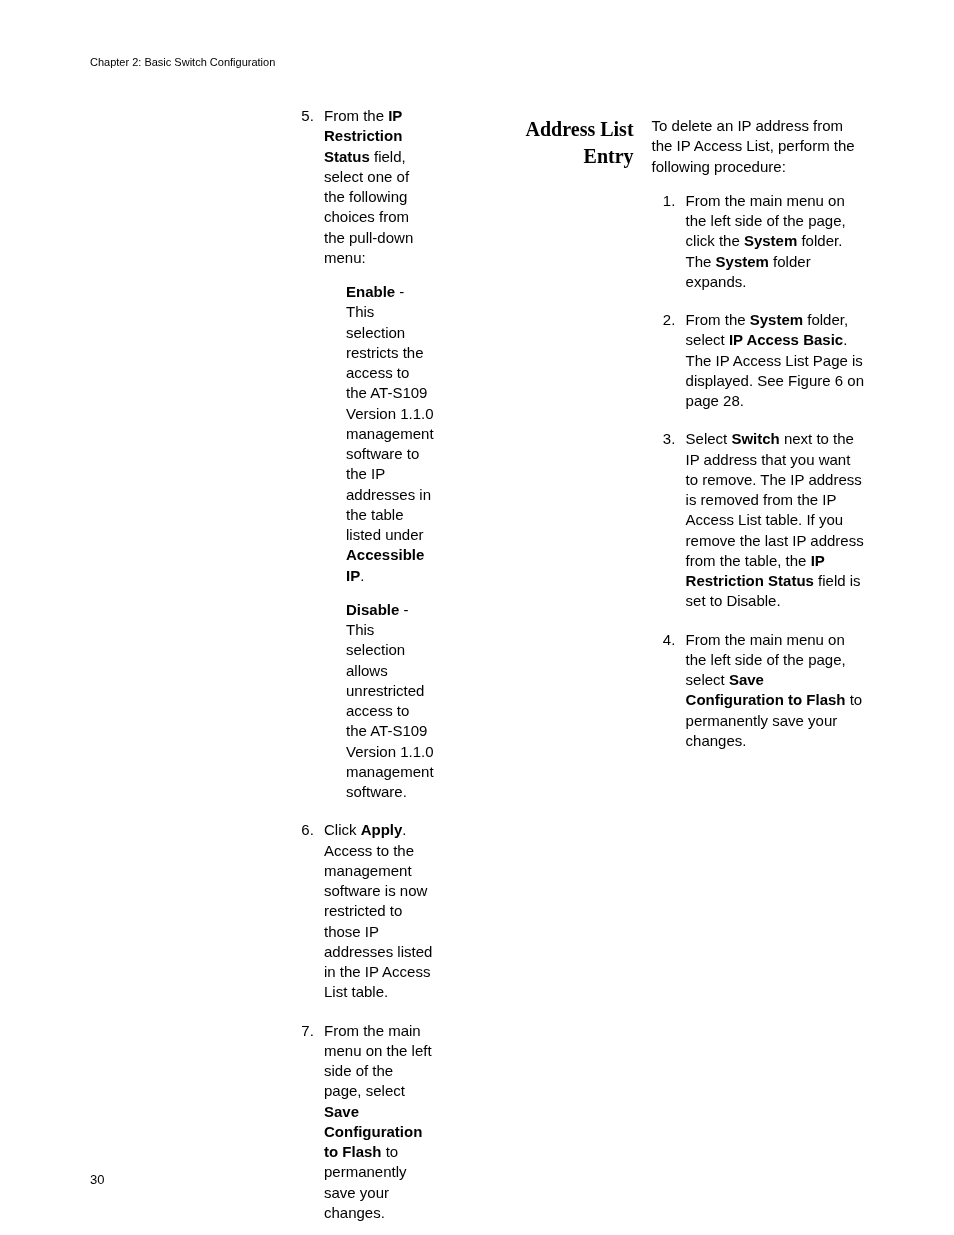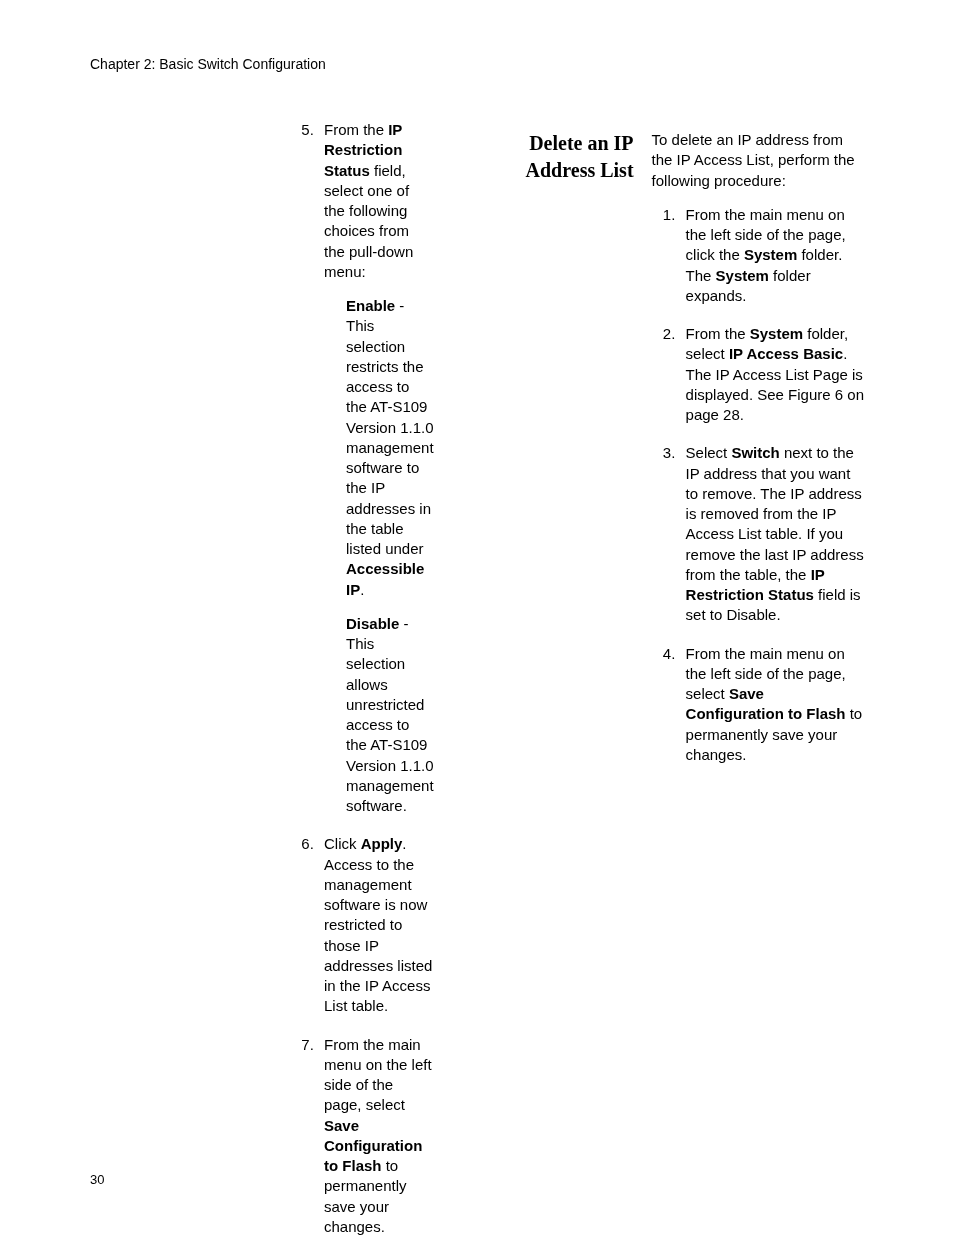--- a/index.html
+++ b/index.html
@@ -10,22 +10,22 @@
     color: #000;
     width: 954px;
     height: 1235px;
     position: relative;
   }
   .page {
     padding: 56px 90px 0 90px;
     box-sizing: border-box;
   }
   .running-head {
-    font-size: 14px;
-    margin-bottom: 48px;
+    font-size: 11px;
+    margin-bottom: 38px;
   }
   .content-area {
     display: flex;
     flex-direction: row;
     gap: 18px;
   }
   .row {
     display: flex;
     align-items: flex-start;
   }
@@ -104,22 +104,22 @@
           </li>
           <li>
             <span>From the main menu on the left side of the page, select </span><b>Save Configuration to Flash</b><span> to permanently save your changes.</span>
           </li>
         </ol>
       </div>
     </div>
 
     <div class="row" style="margin-top:10px;">
       <div class="sideheading-col">
-        <div>Delete an IP</div>
         <div>Address List</div>
+        <div>Entry</div>
       </div>
       <div class="body-col">
         <p class="para">To delete an IP address from the IP Access List, perform the following procedure:</p>
         <ol class="steps" start="1">
           <li>
             <span>From the main menu on the left side of the page, click the </span><b>System</b><span> folder.</span><br>
             <span>The </span><b>System</b><span> folder expands.</span>
           </li>
           <li>
             <span>From the </span><b>System</b><span> folder, select </span><b>IP Access Basic</b><span>.</span><br>

